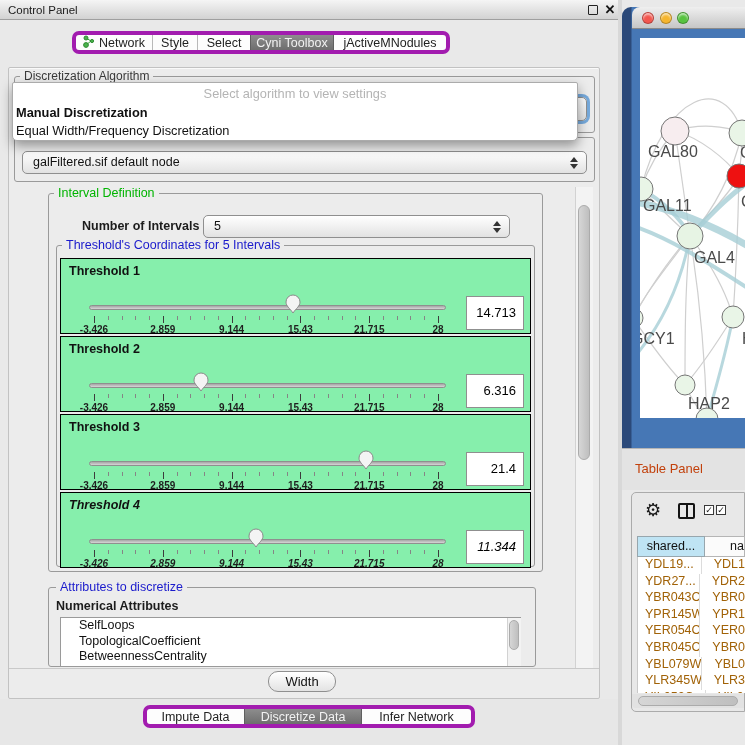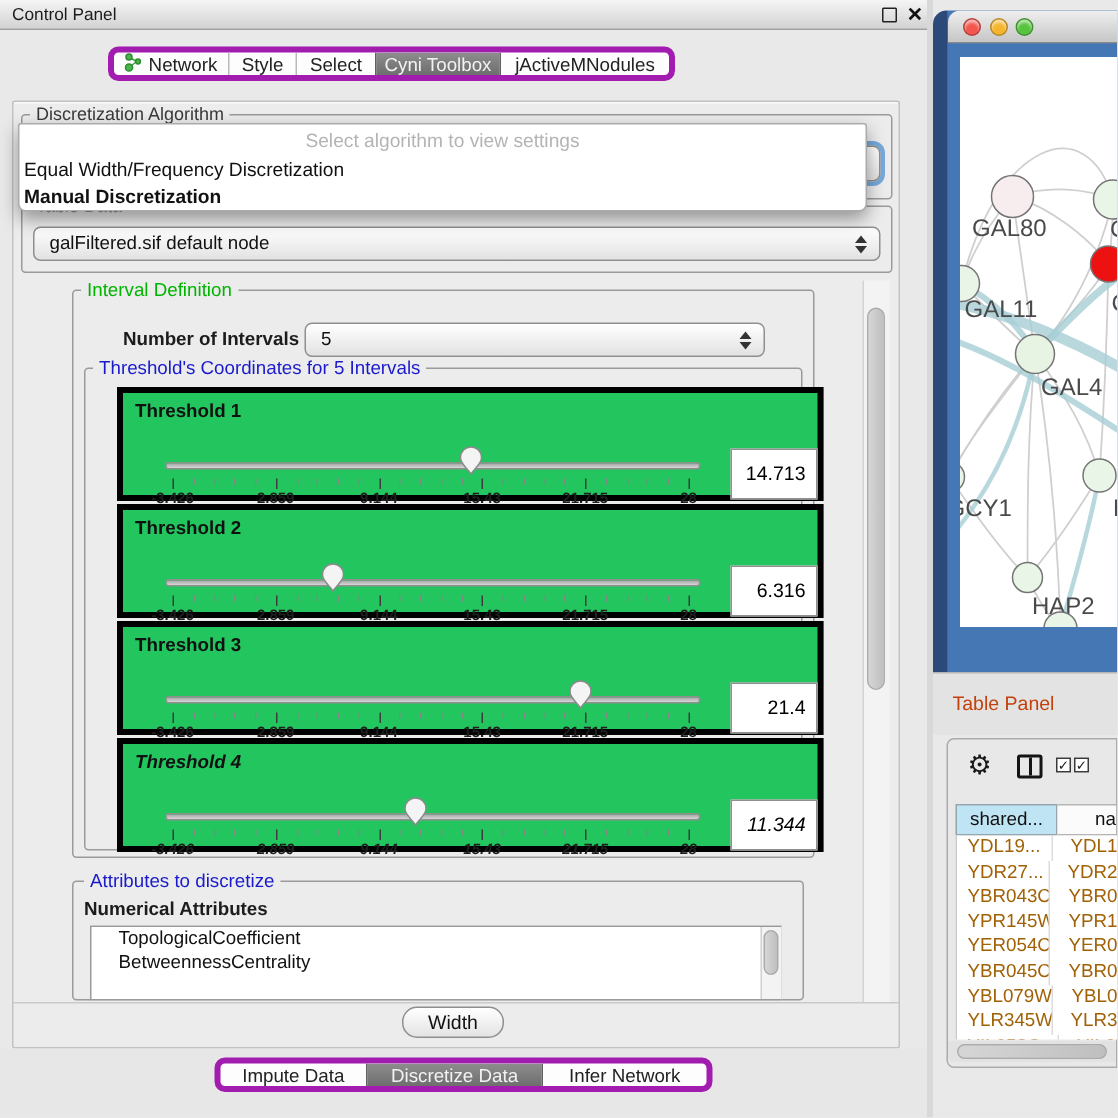--- a/index.html
+++ b/index.html
@@ -51,21 +51,21 @@
      border-radius:2px 2px 5px 5px;box-shadow:0 5px 12px rgba(0,0,0,.38);z-index:10;padding-top:2px;}
   .popup-item{line-height:18.5px;font-size:12.8px;padding-left:3px;color:#111;white-space:nowrap;}
   .popup-item.placeholder{color:#b4b4b4;text-align:center;padding-left:0;}
   .popup-item.bold{font-weight:bold;}
 
   
   .vtrack{background:#f3f3f3;border-left:1px solid #d2d2d2;}
   .thumb{background:linear-gradient(90deg,#d6d6d6,#bfbfbf);border:1px solid #ababab;border-radius:7px;}
 
   
-  .th-row{position:absolute;left:60px;width:471px;height:76px;border:4px solid #000000;background:#22c55e;margin-left:18px;}
+  .th-row{position:absolute;left:60px;width:471px;height:76px;border:1px solid #000000;background:#86efac;}
   .th-label{position:absolute;left:8px;top:5px;font-weight:bold;font-size:12.5px;color:#111;}
   .th-track{position:absolute;left:28px;top:46px;width:357px;height:5px;border:1px solid #8f8f8f;
      border-radius:4px;background:linear-gradient(#a6a6a6,#d6d6d6);}
   .th-thumb{position:absolute;top:35px;width:16px;height:20px;}
   .tick{position:absolute;width:1px;background:#3c3c3c;}
   .tick.minor{background:#858585;}
   .ticklab{position:absolute;width:44px;text-align:center;font-size:10px;font-weight:bold;color:#1f1f1f;}
   .th-value{position:absolute;left:405px;top:37px;width:58px;height:34px;background:#fff;
      border:1px solid #8f8f8f;font-size:13px;line-height:32px;text-align:right;padding-right:7px;color:#000;}
 
@@ -150,22 +150,22 @@
     <div class="abs" id="inner"></div>
 
     <div class="abs groupbox" style="left:14px;top:76px;width:581px;height:57px;"></div>
     <div class="grouplab abs" style="left:20px;top:70px;">Discretization Algorithm</div>
     <div class="combo" id="algo-combo">
         <span class="spinner"></span>
       </div>
 
     <div class="abs" id="popup">
         <div class="popup-item placeholder">Select algorithm to view settings</div>
+        <div class="popup-item bold">Manual Discretization</div>
         <div class="popup-item">Equal Width/Frequency Discretization</div>
-        <div class="popup-item bold">Manual Discretization</div>
       </div>
 
     <div class="abs groupbox" style="left:14px;top:137px;width:581px;height:45px;"></div>
     <div class="grouplab abs" style="left:20px;top:131px;">Table Data</div>
     <div class="combo" style="left:22px;top:151px;width:565px;height:23px;">
       <span>galFiltered.sif default node</span>
       <span class="spinner"></span>
     </div>
 
     <div class="abs vtrack" style="left:575px;top:187px;width:18px;height:481px;"></div>
@@ -343,20 +343,21 @@
               <path d="M8,1 a7,7 0 0 1 7,7 c0,4.2 -3.8,6.2 -7,11 c-3.2,-4.8 -7,-6.8 -7,-11 a7,7 0 0 1 7,-7 z" fill="#f4f4f4" stroke="#8a8a8a"></path>
             </svg></div>
           <div class="th-value">11.344</div>
         </div>
       </div>
 
     <div class="abs groupbox" style="left:48px;top:587px;width:488px;height:80px;"></div>
     <div class="grouplab blue abs" style="left:56px;top:581px;">Attributes to discretize</div>
     <div class="abs" style="left:56px;top:599px;font-weight:bold;font-size:12.5px;">Numerical Attributes</div>
     <div class="abs" id="attr-list">
+        <div class="attr-item">SelfLoops</div>
         <div class="attr-item">TopologicalCoefficient</div>
         <div class="attr-item">BetweennessCentrality</div>
       </div>
     <div class="abs vtrack" style="left:507px;top:618px;width:14px;height:48px;"></div>
     <div class="abs thumb" style="left:509px;top:620px;width:10px;height:30px;"></div>
 
     <div class="abs" id="apply-btn">Width</div>
 
     <div class="abs" id="bottom-strip"></div>
     <div class="abs segbar" id="bottom-tab-bar">

